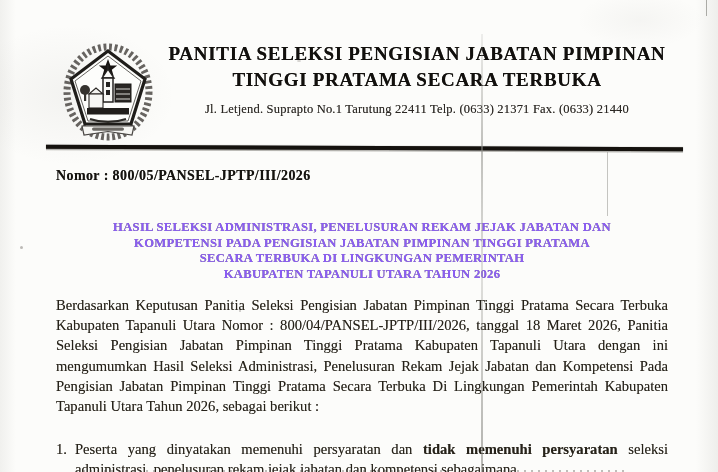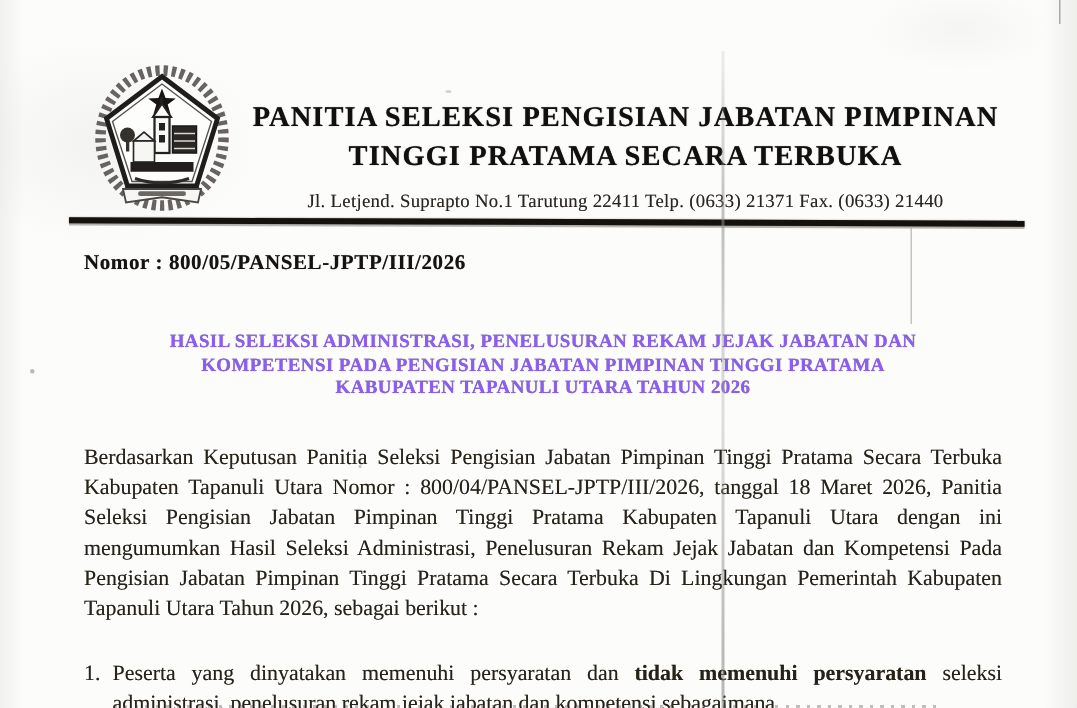--- a/index.html
+++ b/index.html
@@ -11,21 +11,21 @@
   }
   .paper-shade{
     position:absolute;inset:0;pointer-events:none;
     background:
       linear-gradient(90deg, rgba(195,195,190,.20), rgba(0,0,0,0) 16px),
       linear-gradient(270deg, rgba(188,188,183,.22), rgba(0,0,0,0) 22px),
       radial-gradient(150px 100px at 70px 95px, rgba(120,118,112,.07), transparent 70%),
       radial-gradient(90px 40px at 640px 20px, rgba(130,128,122,.06), transparent 70%);
   }
   
-  .letterhead{position:absolute;top:38px;left:0;right:0;display:flex;align-items:flex-end;}
+  .letterhead{position:absolute;top:38px;left:0;right:0;display:flex;align-items:flex-start;}
   .logo{margin-left:56px;width:104px;height:104px;flex:0 0 auto;filter:blur(.2px);}
   .lh-text{flex:1;text-align:center;margin-right:44px;padding-top:3px;}
   .lh-title{
     font-weight:bold;font-size:19px;line-height:26px;letter-spacing:.7px;
     color:#12100d;text-shadow:0 0 .6px rgba(20,18,15,.75);white-space:nowrap;
   }
   .lh-address{
     margin-top:9px;font-size:12.5px;color:#2a2723;
     letter-spacing:.2px;white-space:nowrap;text-shadow:0 0 .4px rgba(40,36,30,.5);
   }
@@ -124,20 +124,21 @@
     </div>
   </header>
 
   <div class="rule"></div>
 
   <div class="doc-number">Nomor : 800/05/PANSEL-JPTP/III/2026</div>
 
   <div class="subject">
     <div>HASIL SELEKSI ADMINISTRASI, PENELUSURAN REKAM JEJAK JABATAN DAN</div>
     <div>KOMPETENSI PADA PENGISIAN JABATAN PIMPINAN TINGGI PRATAMA</div>
+    <div>SECARA TERBUKA DI LINGKUNGAN PEMERINTAH</div>
     <div>KABUPATEN TAPANULI UTARA TAHUN 2026</div>
   </div>
 
   <p class="opening">Berdasarkan Keputusan Panitia Seleksi Pengisian Jabatan Pimpinan Tinggi Pratama Secara Terbuka Kabupaten Tapanuli Utara Nomor : 800/04/PANSEL-JPTP/III/2026, tanggal 18 Maret 2026, Panitia Seleksi Pengisian Jabatan Pimpinan Tinggi Pratama Kabupaten Tapanuli Utara dengan ini mengumumkan Hasil Seleksi Administrasi, Penelusuran Rekam Jejak Jabatan  dan Kompetensi Pada Pengisian Jabatan Pimpinan Tinggi Pratama Secara Terbuka Di Lingkungan Pemerintah Kabupaten Tapanuli Utara Tahun 2026, sebagai berikut :</p>
 
   <div class="list">
     <div class="list-item">
       <span class="list-num">1.</span>
       <span class="list-text"><span>Peserta yang dinyatakan </span><span style="font-weight: normal;">memenuhi persyaratan</span><span> dan </span><span style="font-weight: bold;">tidak memenuhi persyaratan</span><span> seleksi administrasi, penelusuran rekam jejak jabatan dan kompetensi sebagaimana</span></span>
     </div>

